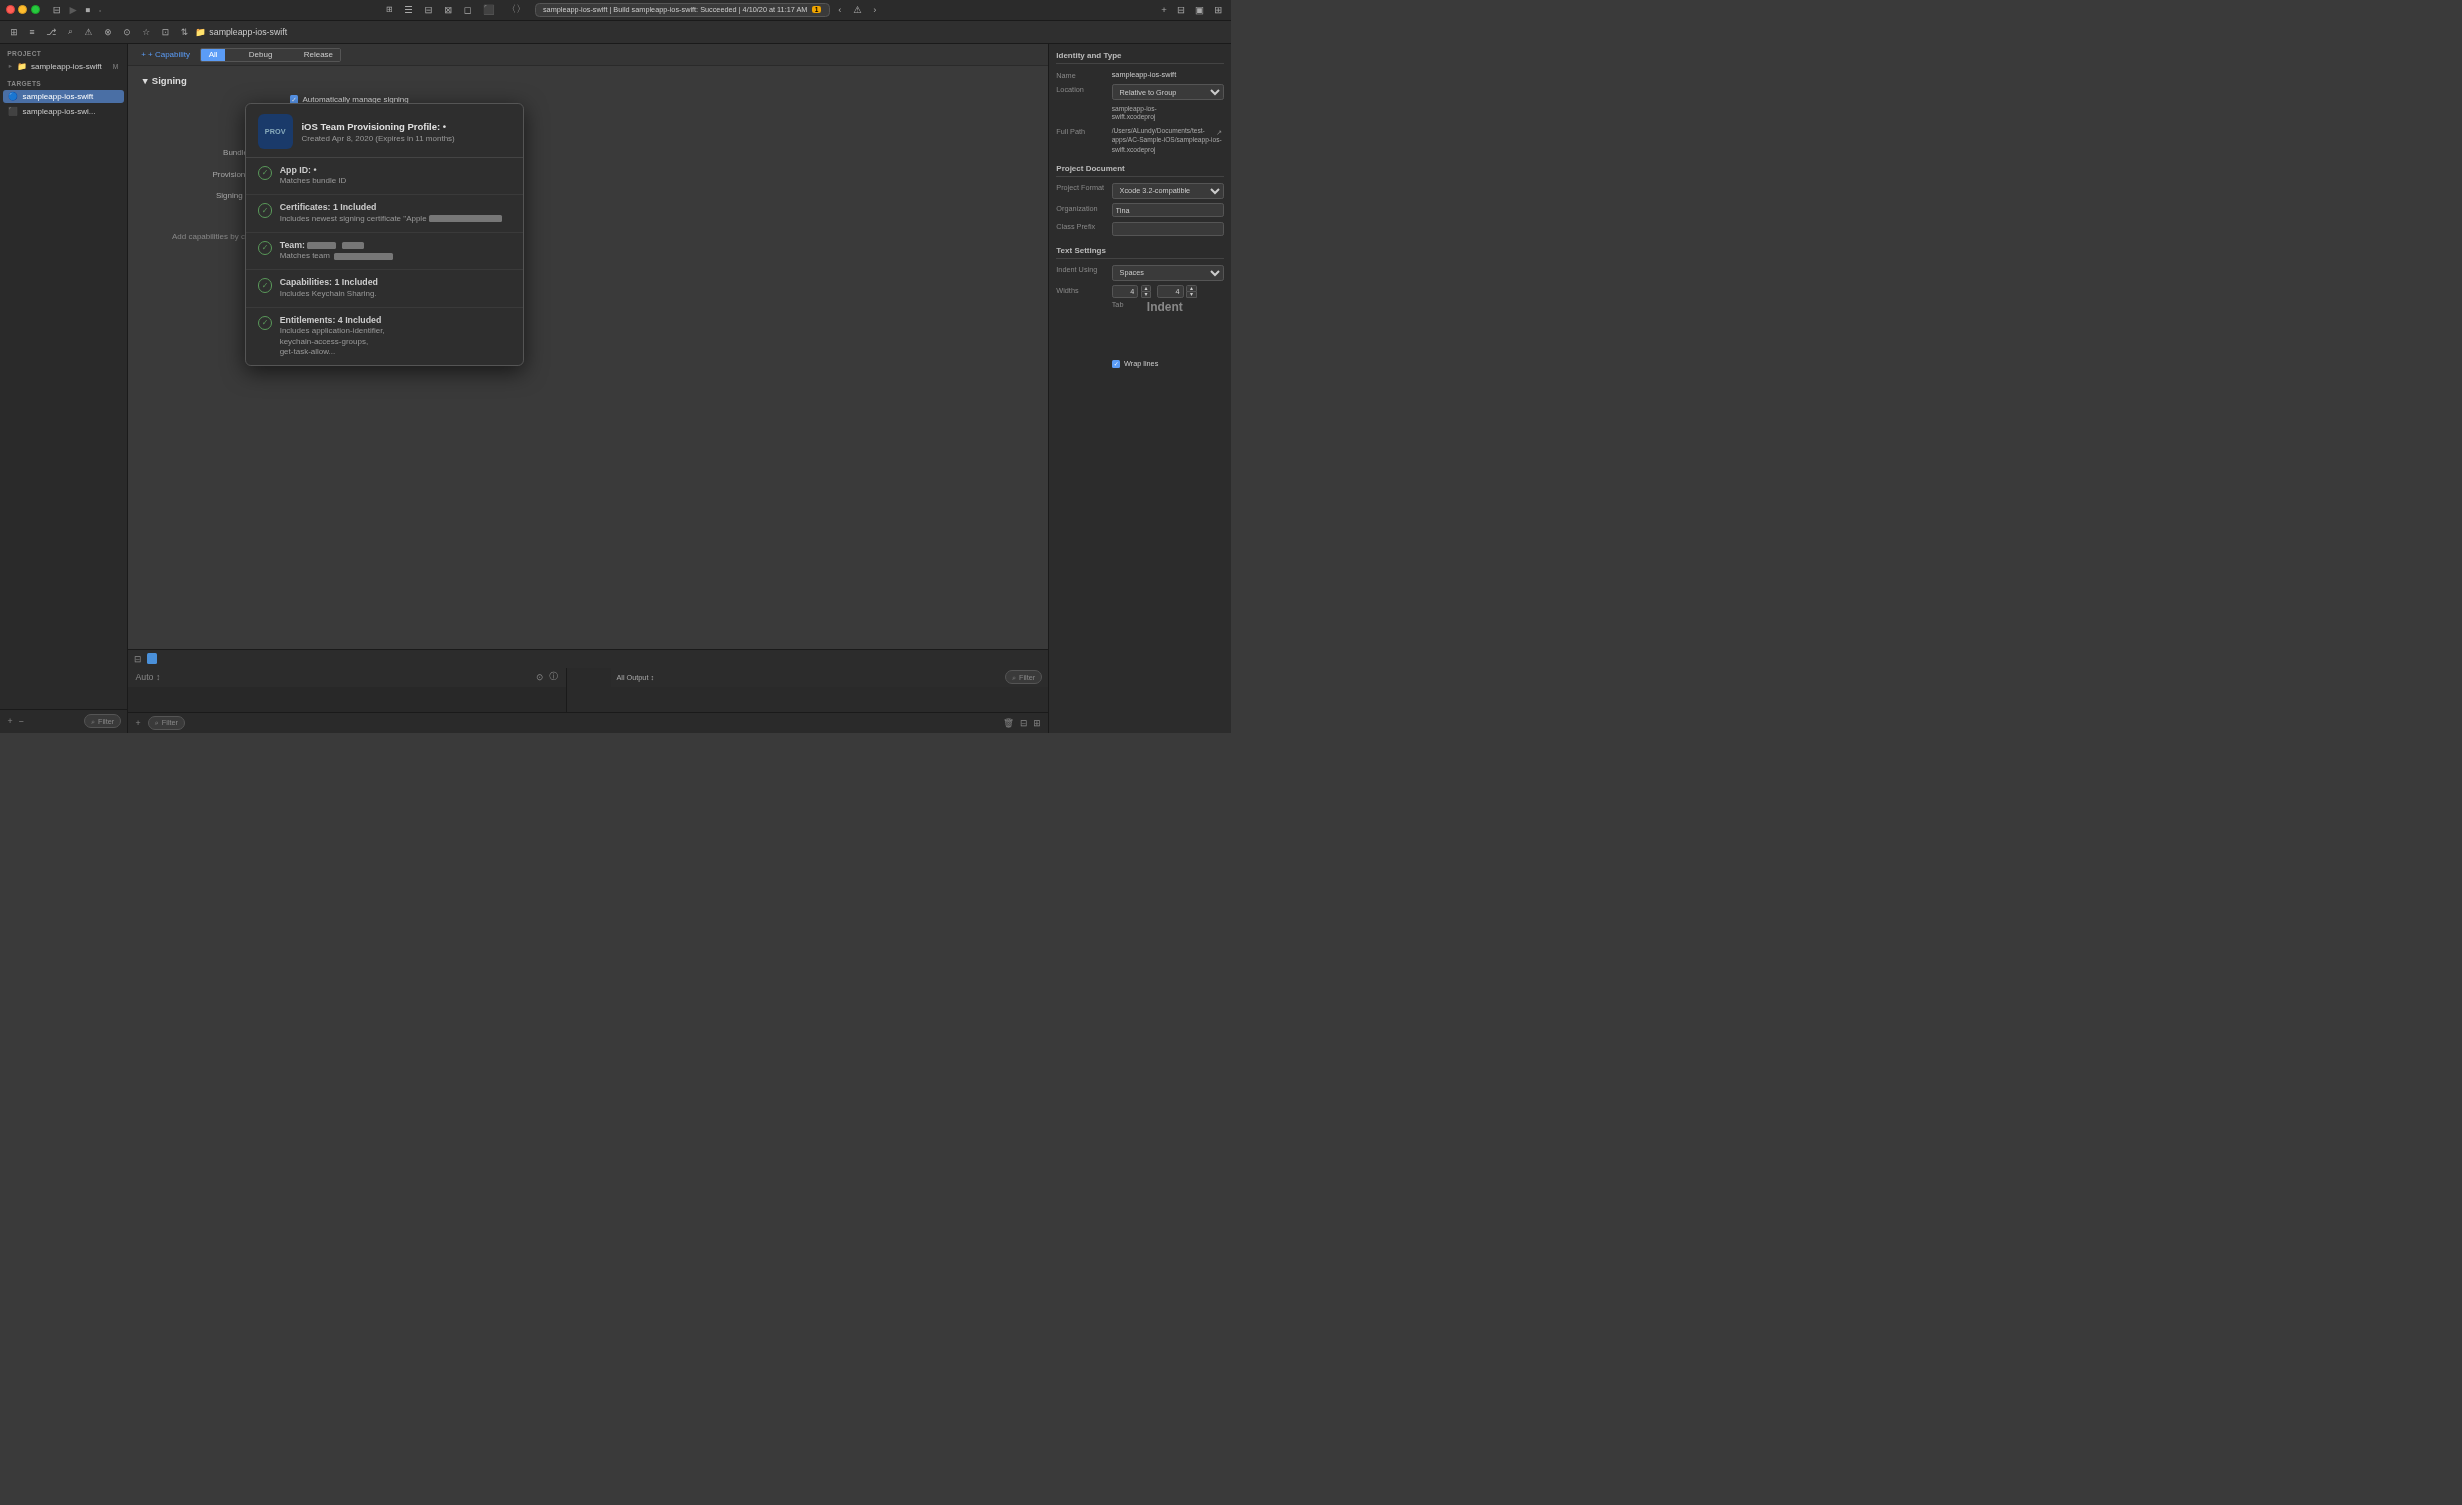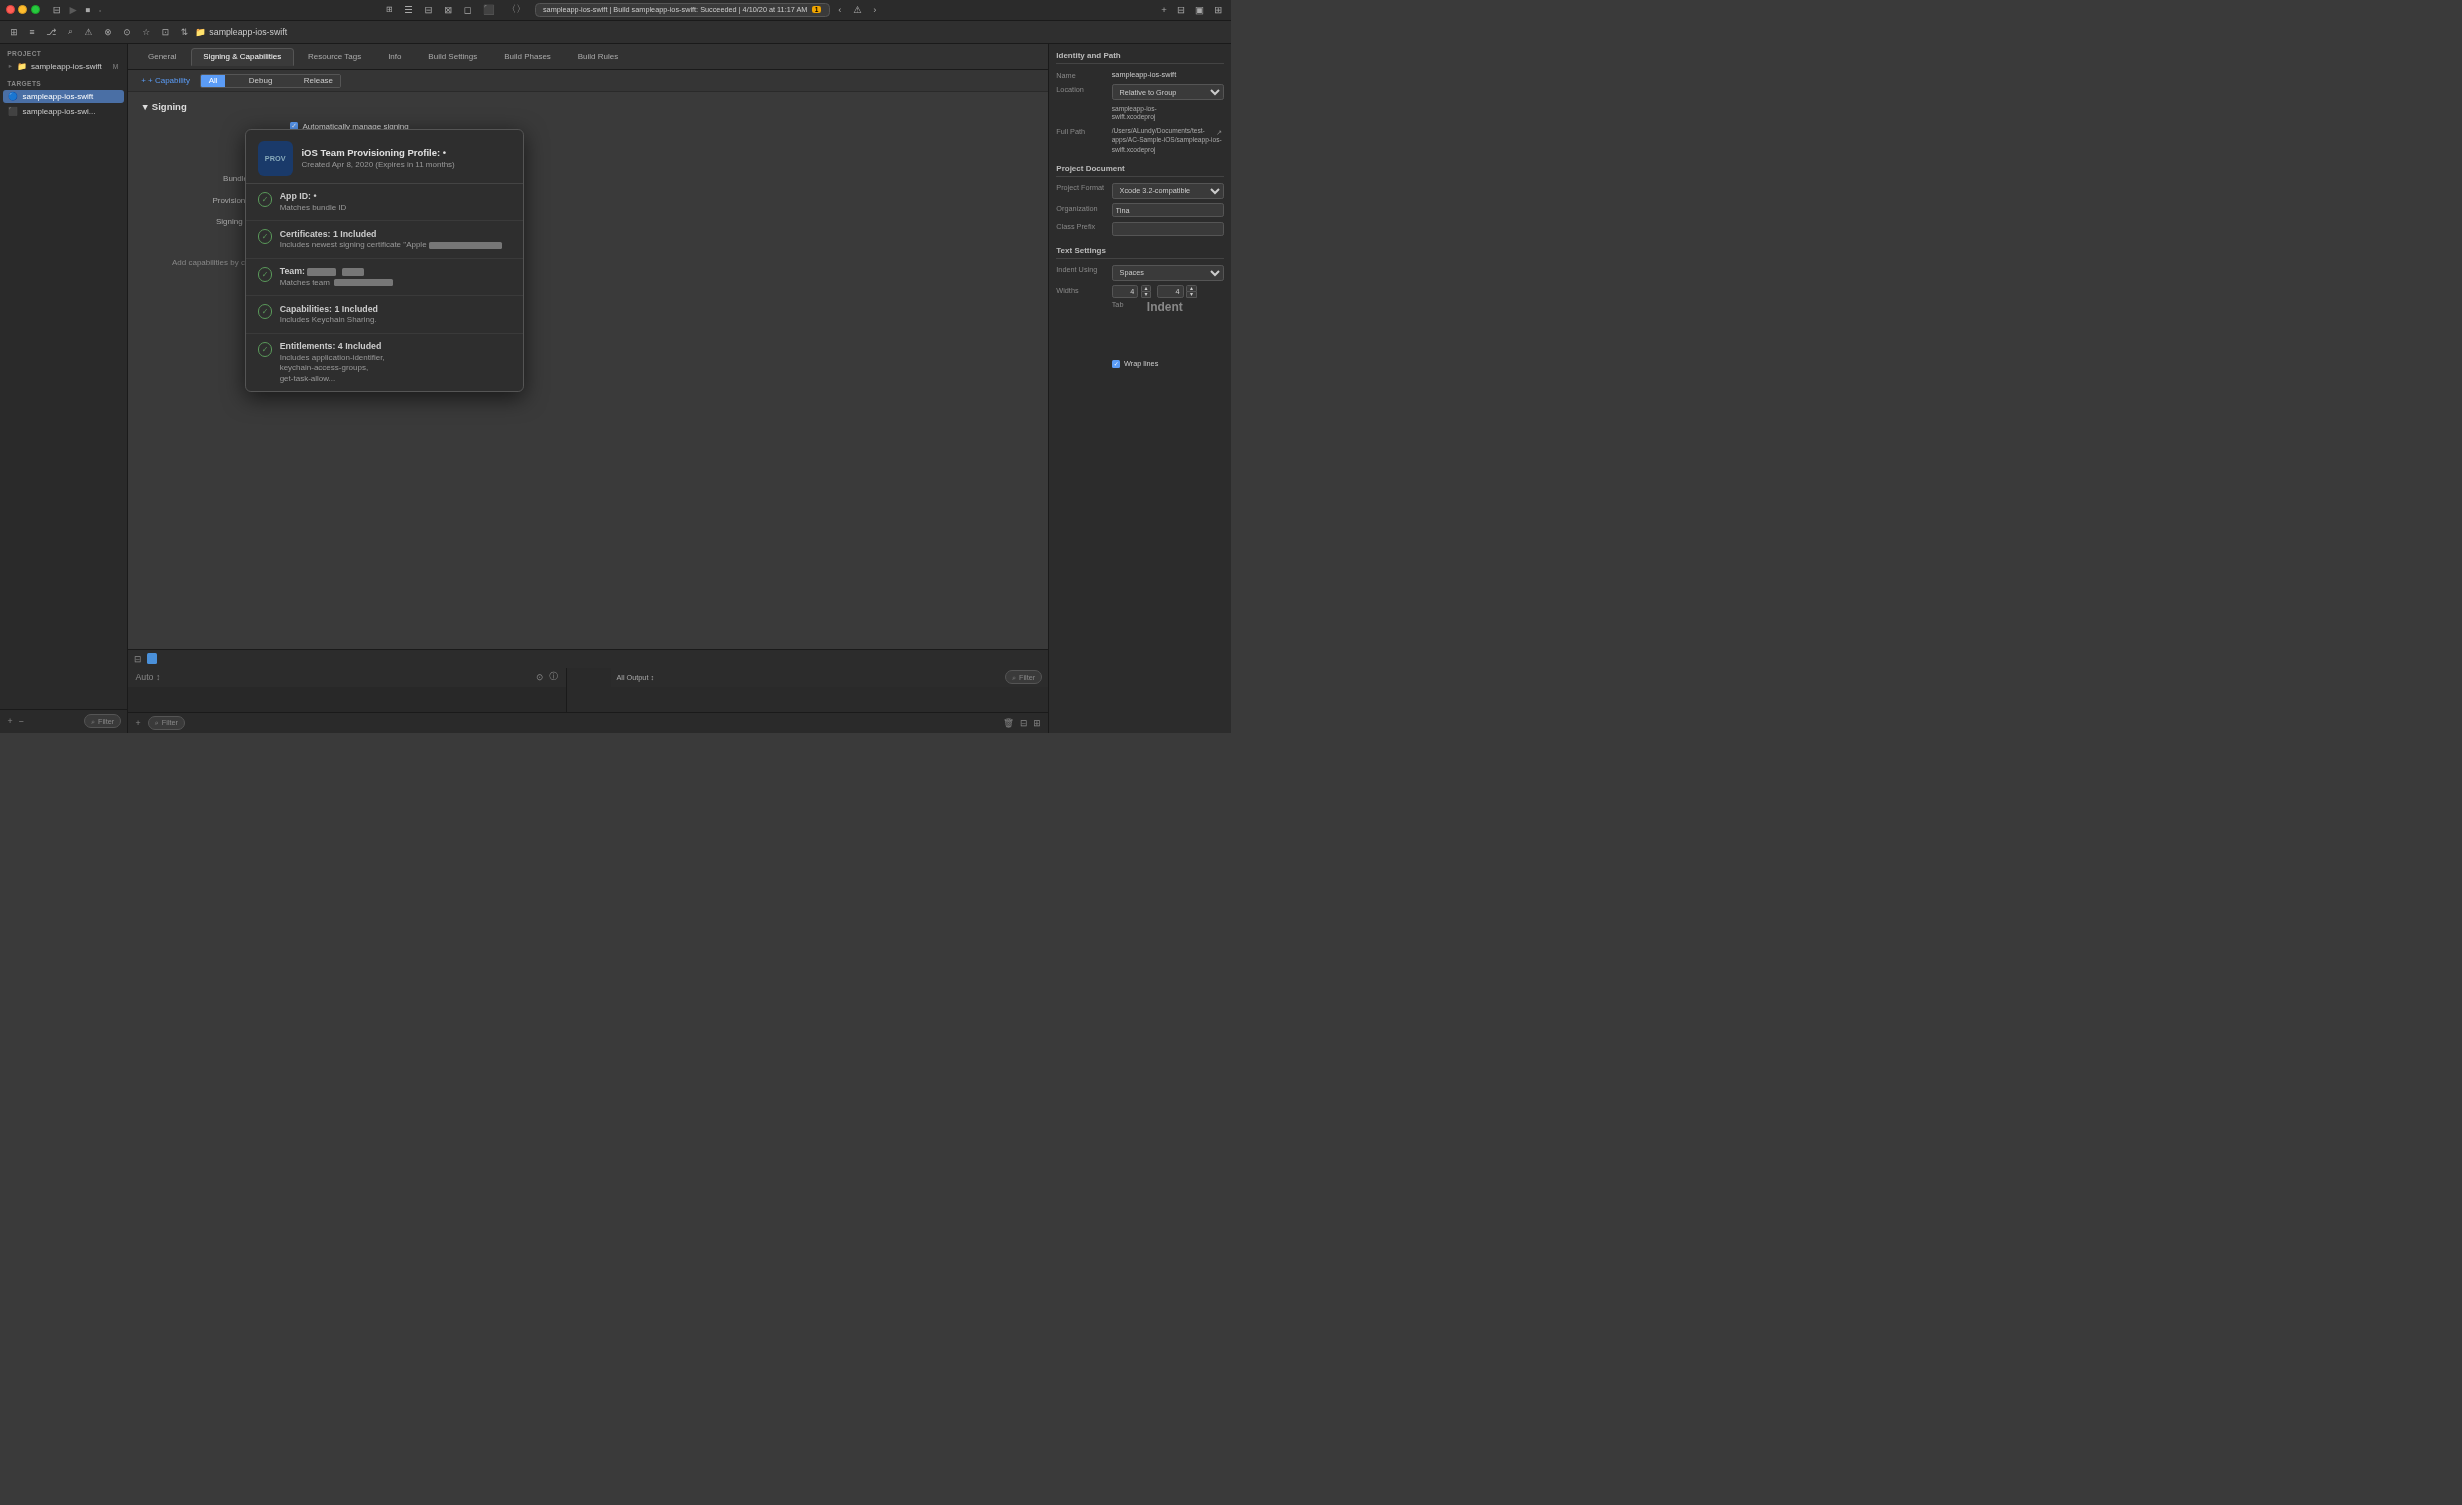--- a/index.html
+++ b/index.html
@@ -671,29 +671,20 @@
       <div style="flex:1"></div>
       <div class="filter-field">
         <span>⌕</span>
         <span>Filter</span>
       </div>
     </div>
   </div>
 
   <div class="content-area">
 
-    <div class="tab-bar">
-      <div class="tab">General</div>
-      <div class="tab active">Signing &amp; Capabilities</div>
-      <div class="tab">Resource Tags</div>
-      <div class="tab">Info</div>
-      <div class="tab">Build Settings</div>
-      <div class="tab">Build Phases</div>
-      <div class="tab">Build Rules</div>
-    </div>
 
     <div class="capability-bar">
       <div class="cap-add-btn">
         <span>+</span>
         <span>+ Capability</span>
       </div>
       <div class="seg-control">
         <button class="seg-btn active">All</button>
         <button class="seg-btn">Debug</button>
         <button class="seg-btn">Release</button>
@@ -862,21 +853,21 @@
           <button class="icon-btn">⊞</button>
         </div>
       </div>
     </div>
 
   </div>
 
   <div class="right-panel">
 
     <div class="rp-section">
-      <div class="rp-section-title">Identity and Path</div>
+      <div class="rp-section-title">Identity and Type</div>
 
       <div class="rp-row">
         <div class="rp-label">Name</div>
         <div class="rp-value">sampleapp-ios-swift</div>
       </div>
 
       <div class="rp-row">
         <div class="rp-label">Location</div>
         <div class="rp-value">
           <select class="rp-select">

